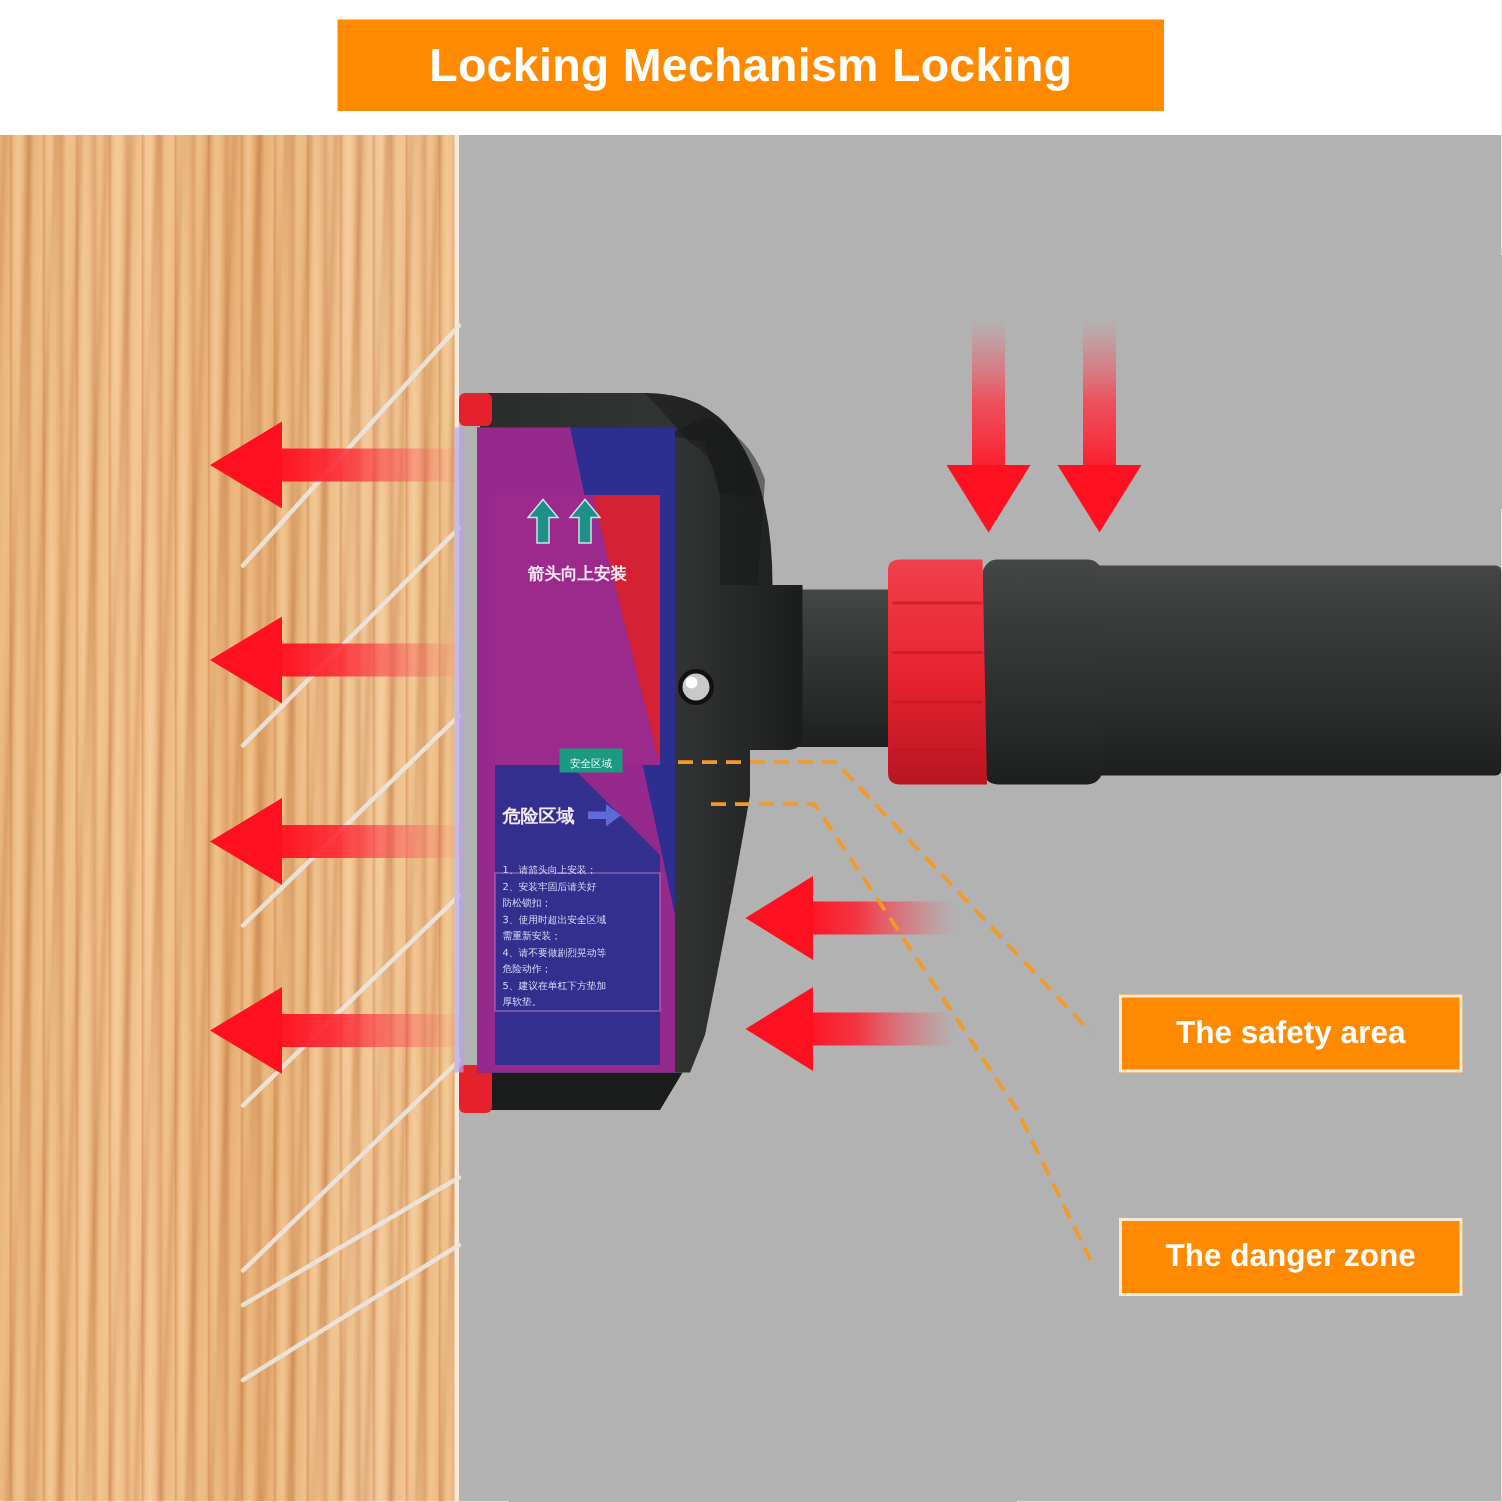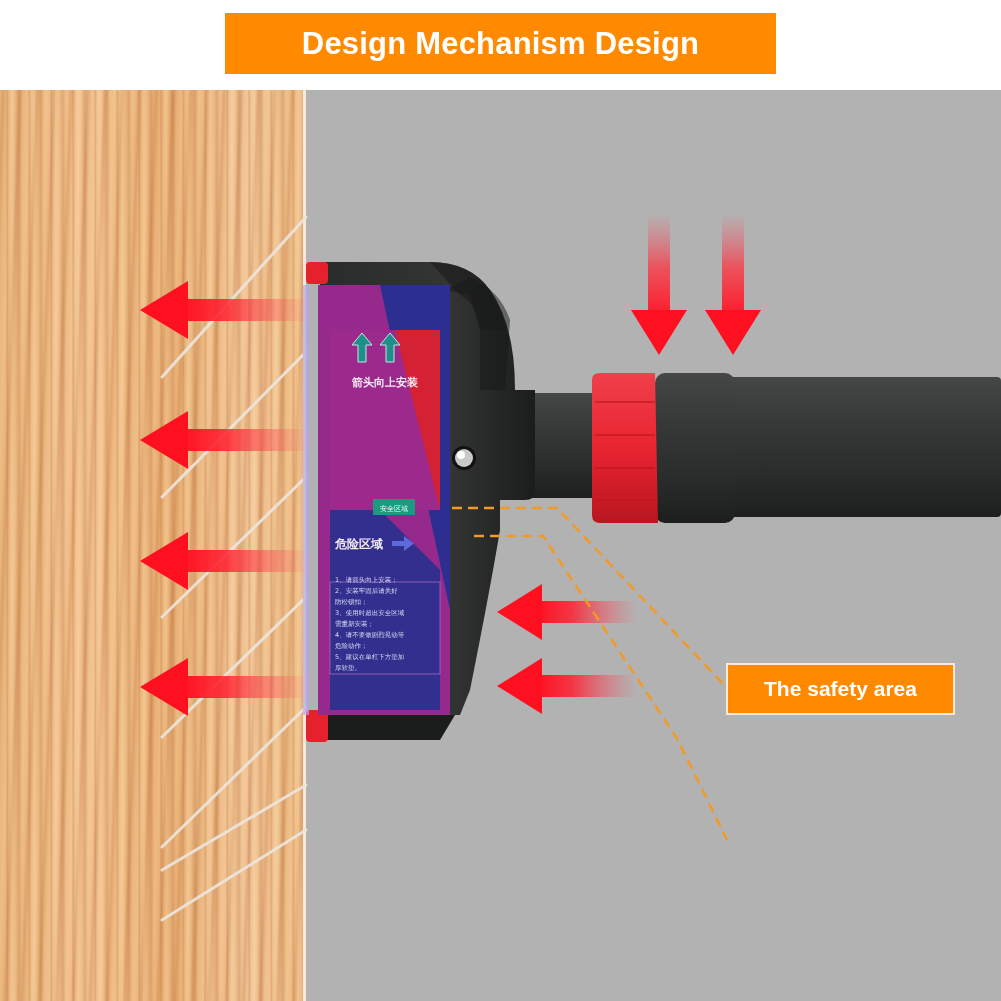--- a/index.html
+++ b/index.html
@@ -25,28 +25,28 @@
       repeating-linear-gradient(92deg,
         rgba(170,90,40,0.0) 0px, rgba(170,90,40,0.22) 3px, rgba(170,90,40,0.0) 7px,
         rgba(255,225,180,0.2) 13px, rgba(170,90,40,0.0) 17px),
       linear-gradient(90deg, #e9b47a 0%, #f1c08c 30%, #e7ae72 55%, #f0c393 80%, #ecb980 100%);
   }
   .wood-edge { position: absolute; left: 303px; top: 0; width: 3px; height: 911px; background: #f3e9dc; }
 
   svg.overlay { position: absolute; left: 0; top: 0; }
   .label-box {
     position: absolute; background: #ff8a00; color: #fff; border: 2px solid #f6e9d8;
-    font-weight: bold; font-size: 21px; display: flex; align-items: center; justify-content: center;
+    font-weight: bold; font-size: 21px; display: flex; align-items: center; justify-content: center; margin-left: 20px;
   }
 </style>
 </head>
 <body>
 
 <div class="title-banner">
-  <span>Design Mechanism Design</span>
+  <span>Locking Mechanism Locking</span>
 </div>
 
 <div class="scene">
   <div class="gray-wall"></div>
   <div class="wood"></div>
   <div class="wood-edge"></div>
 
   <svg class="overlay" width="1001" height="911" viewBox="0 0 1001 911">
     <defs>
       <linearGradient id="fadeLeft" x1="0" x2="1" y1="0" y2="0">
@@ -201,13 +201,16 @@
       <text x="335" y="547">4、请不要做剧烈晃动等</text>
       <text x="335" y="558">   危险动作；</text>
       <text x="335" y="569">5、建议在单杠下方垫加</text>
       <text x="335" y="580">   厚软垫。</text>
     </g>
   </svg>
 
   <div class="label-box" style="left:726px; top:573px; width:229px; height:52px;">
     <span>The safety area</span>
   </div>
+  <div class="label-box" style="left:726px; top:722px; width:229px; height:52px;">
+    <span>The danger zone</span>
+  </div>
 </div>
 
 </body></html>

